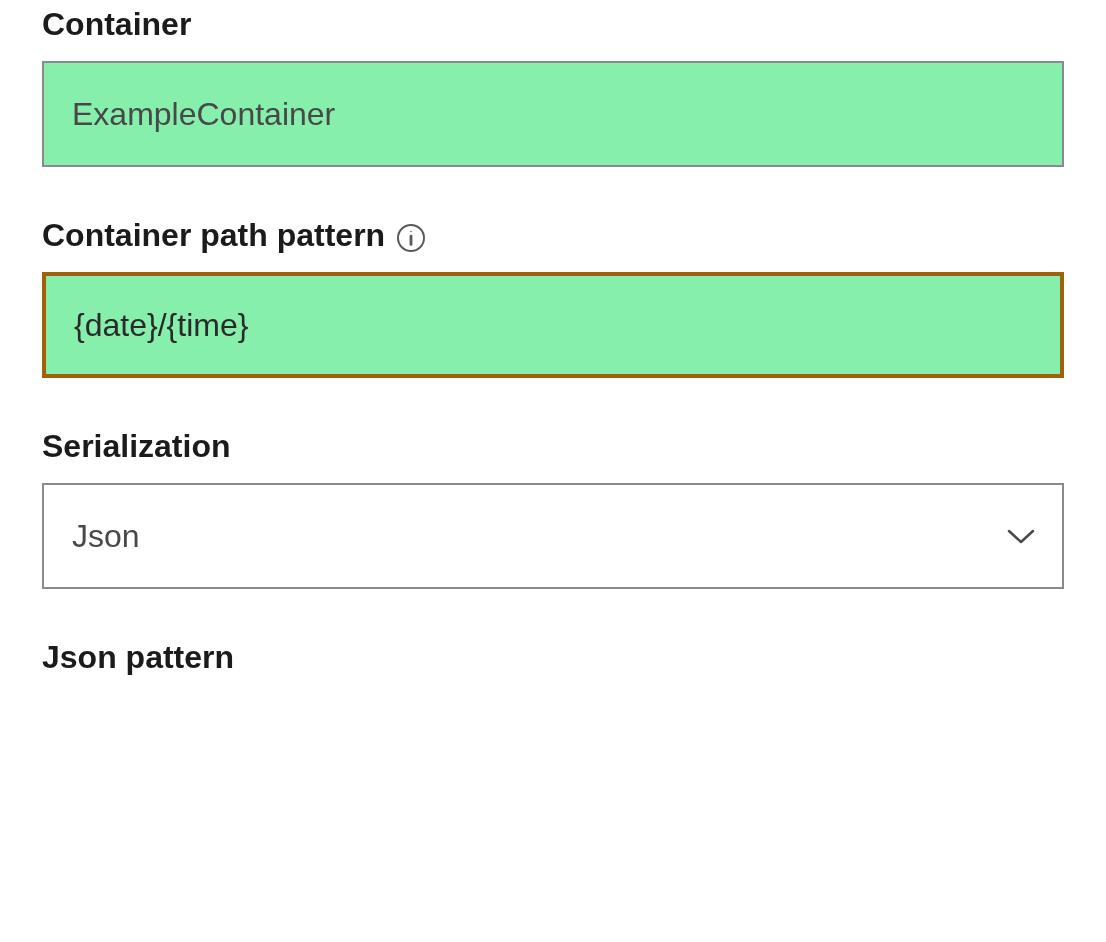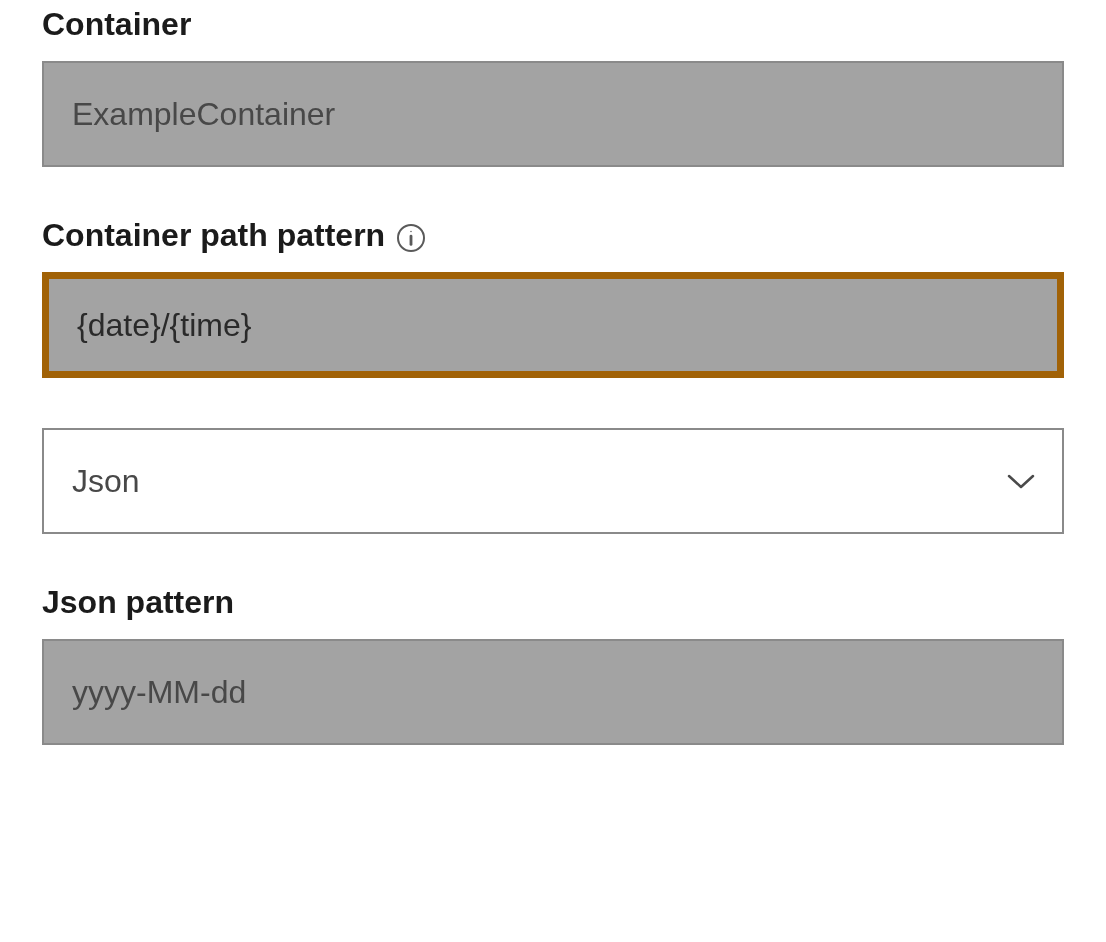--- a/index.html
+++ b/index.html
@@ -39,29 +39,29 @@
       top: 2px;
     }
     .info-icon svg {
       width: 14px;
       height: 18px;
     }
     .text-input {
       width: 100%;
       height: 106px;
       border: 2px solid #8a8a8a;
-      background: #a3a3a3;
+      background: #86efac;
       font-size: 32px;
       font-family: inherit;
       color: #484848;
       padding: 0 28px;
       outline: none;
     }
     .text-input.focused {
-      border: 7px solid #a16207;
+      border: 4px solid #a16207;
       color: #2a2a2a;
     }
     .select-wrap {
       position: relative;
       width: 100%;
       border-radius: 6px;
     }
     .select-input {
       width: 100%;
       height: 106px;
@@ -107,28 +107,30 @@
       <svg viewBox="0 0 10 14" fill="none" stroke="currentColor" stroke-width="2.2" stroke-linecap="round">
         <circle cx="5" cy="2" r="0.6" fill="currentColor" stroke="none"></circle>
         <line x1="5" y1="5.5" x2="5" y2="12"></line>
       </svg>
     </span>
   </div>
   <input type="text" class="text-input focused" value="{date}/{time}" style="">
 </div>
 
 <div class="field-group">
+  <div class="field-label">
+    <span>Serialization</span>
+  </div>
   <div class="select-wrap">
     <input type="text" readonly="" class="select-input" value="Json" style="">
     <span class="chevron">
       <svg viewBox="0 0 30 18" fill="none" stroke="currentColor" stroke-width="2.5" stroke-linecap="round" stroke-linejoin="round">
         <polyline points="3,4 15,15 27,4"></polyline>
       </svg>
     </span>
   </div>
 </div>
 
 <div class="field-group">
   <div class="field-label">
     <span>Json pattern</span>
   </div>
-  <input type="text" class="text-input" value="yyyy-MM-dd" style="">
 </div>
 
 </body></html>

